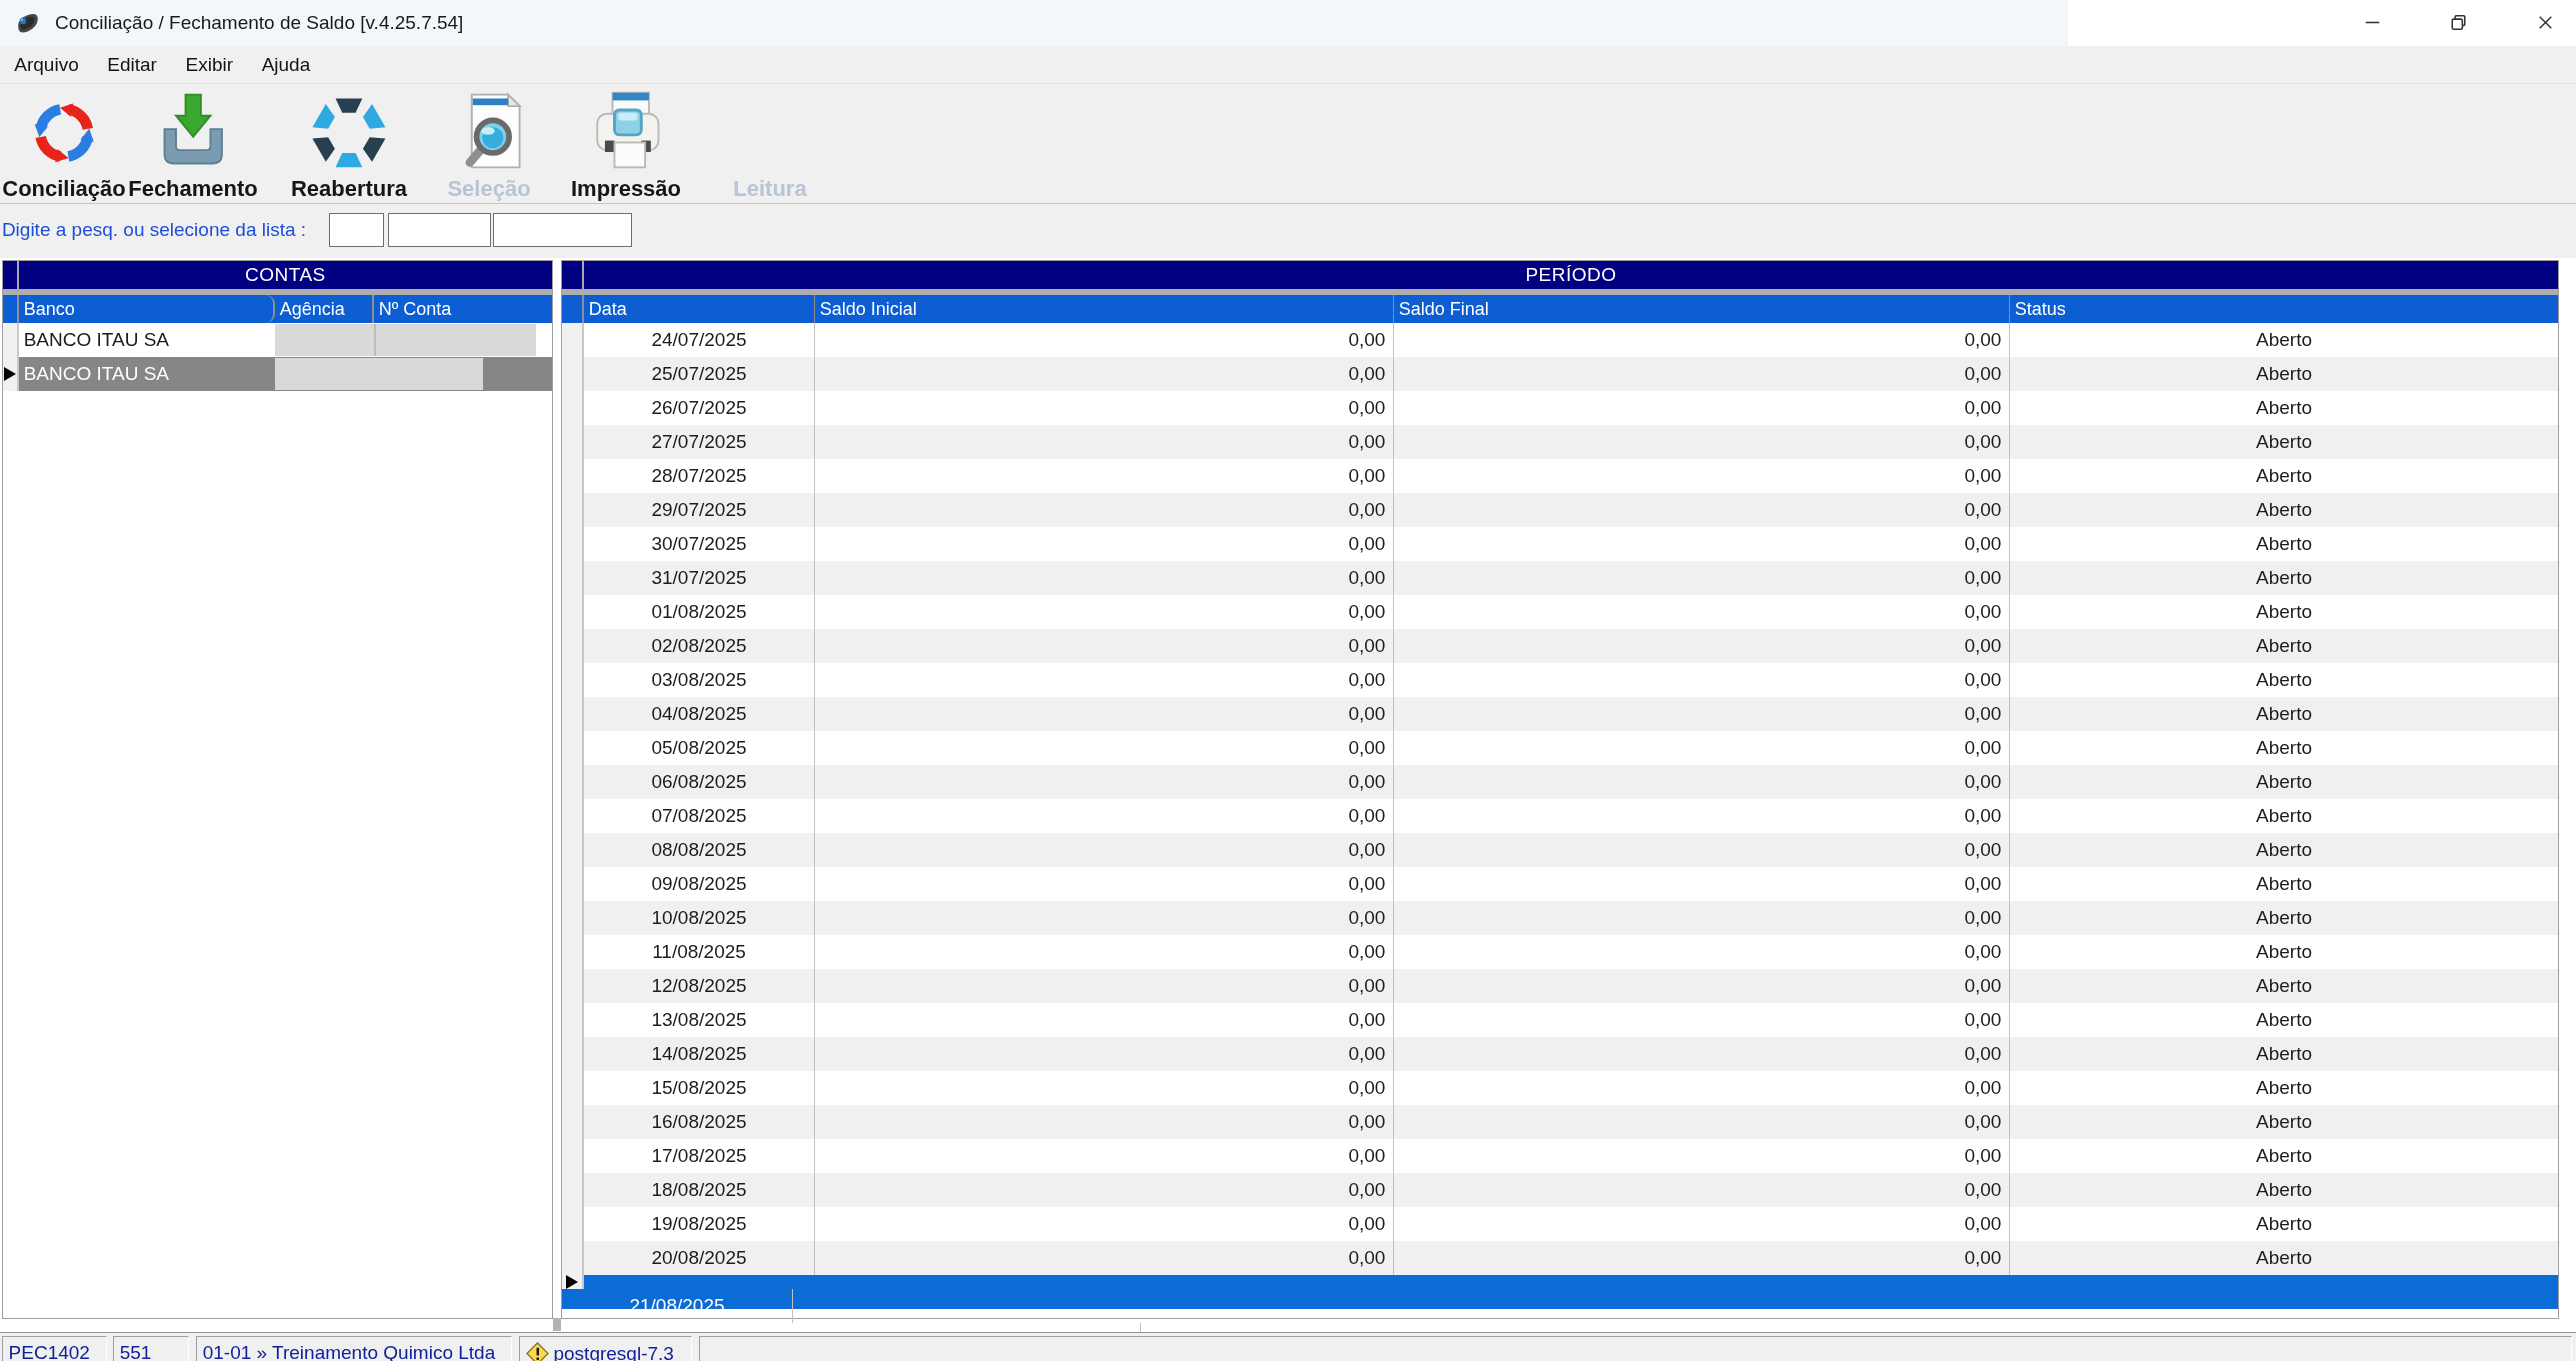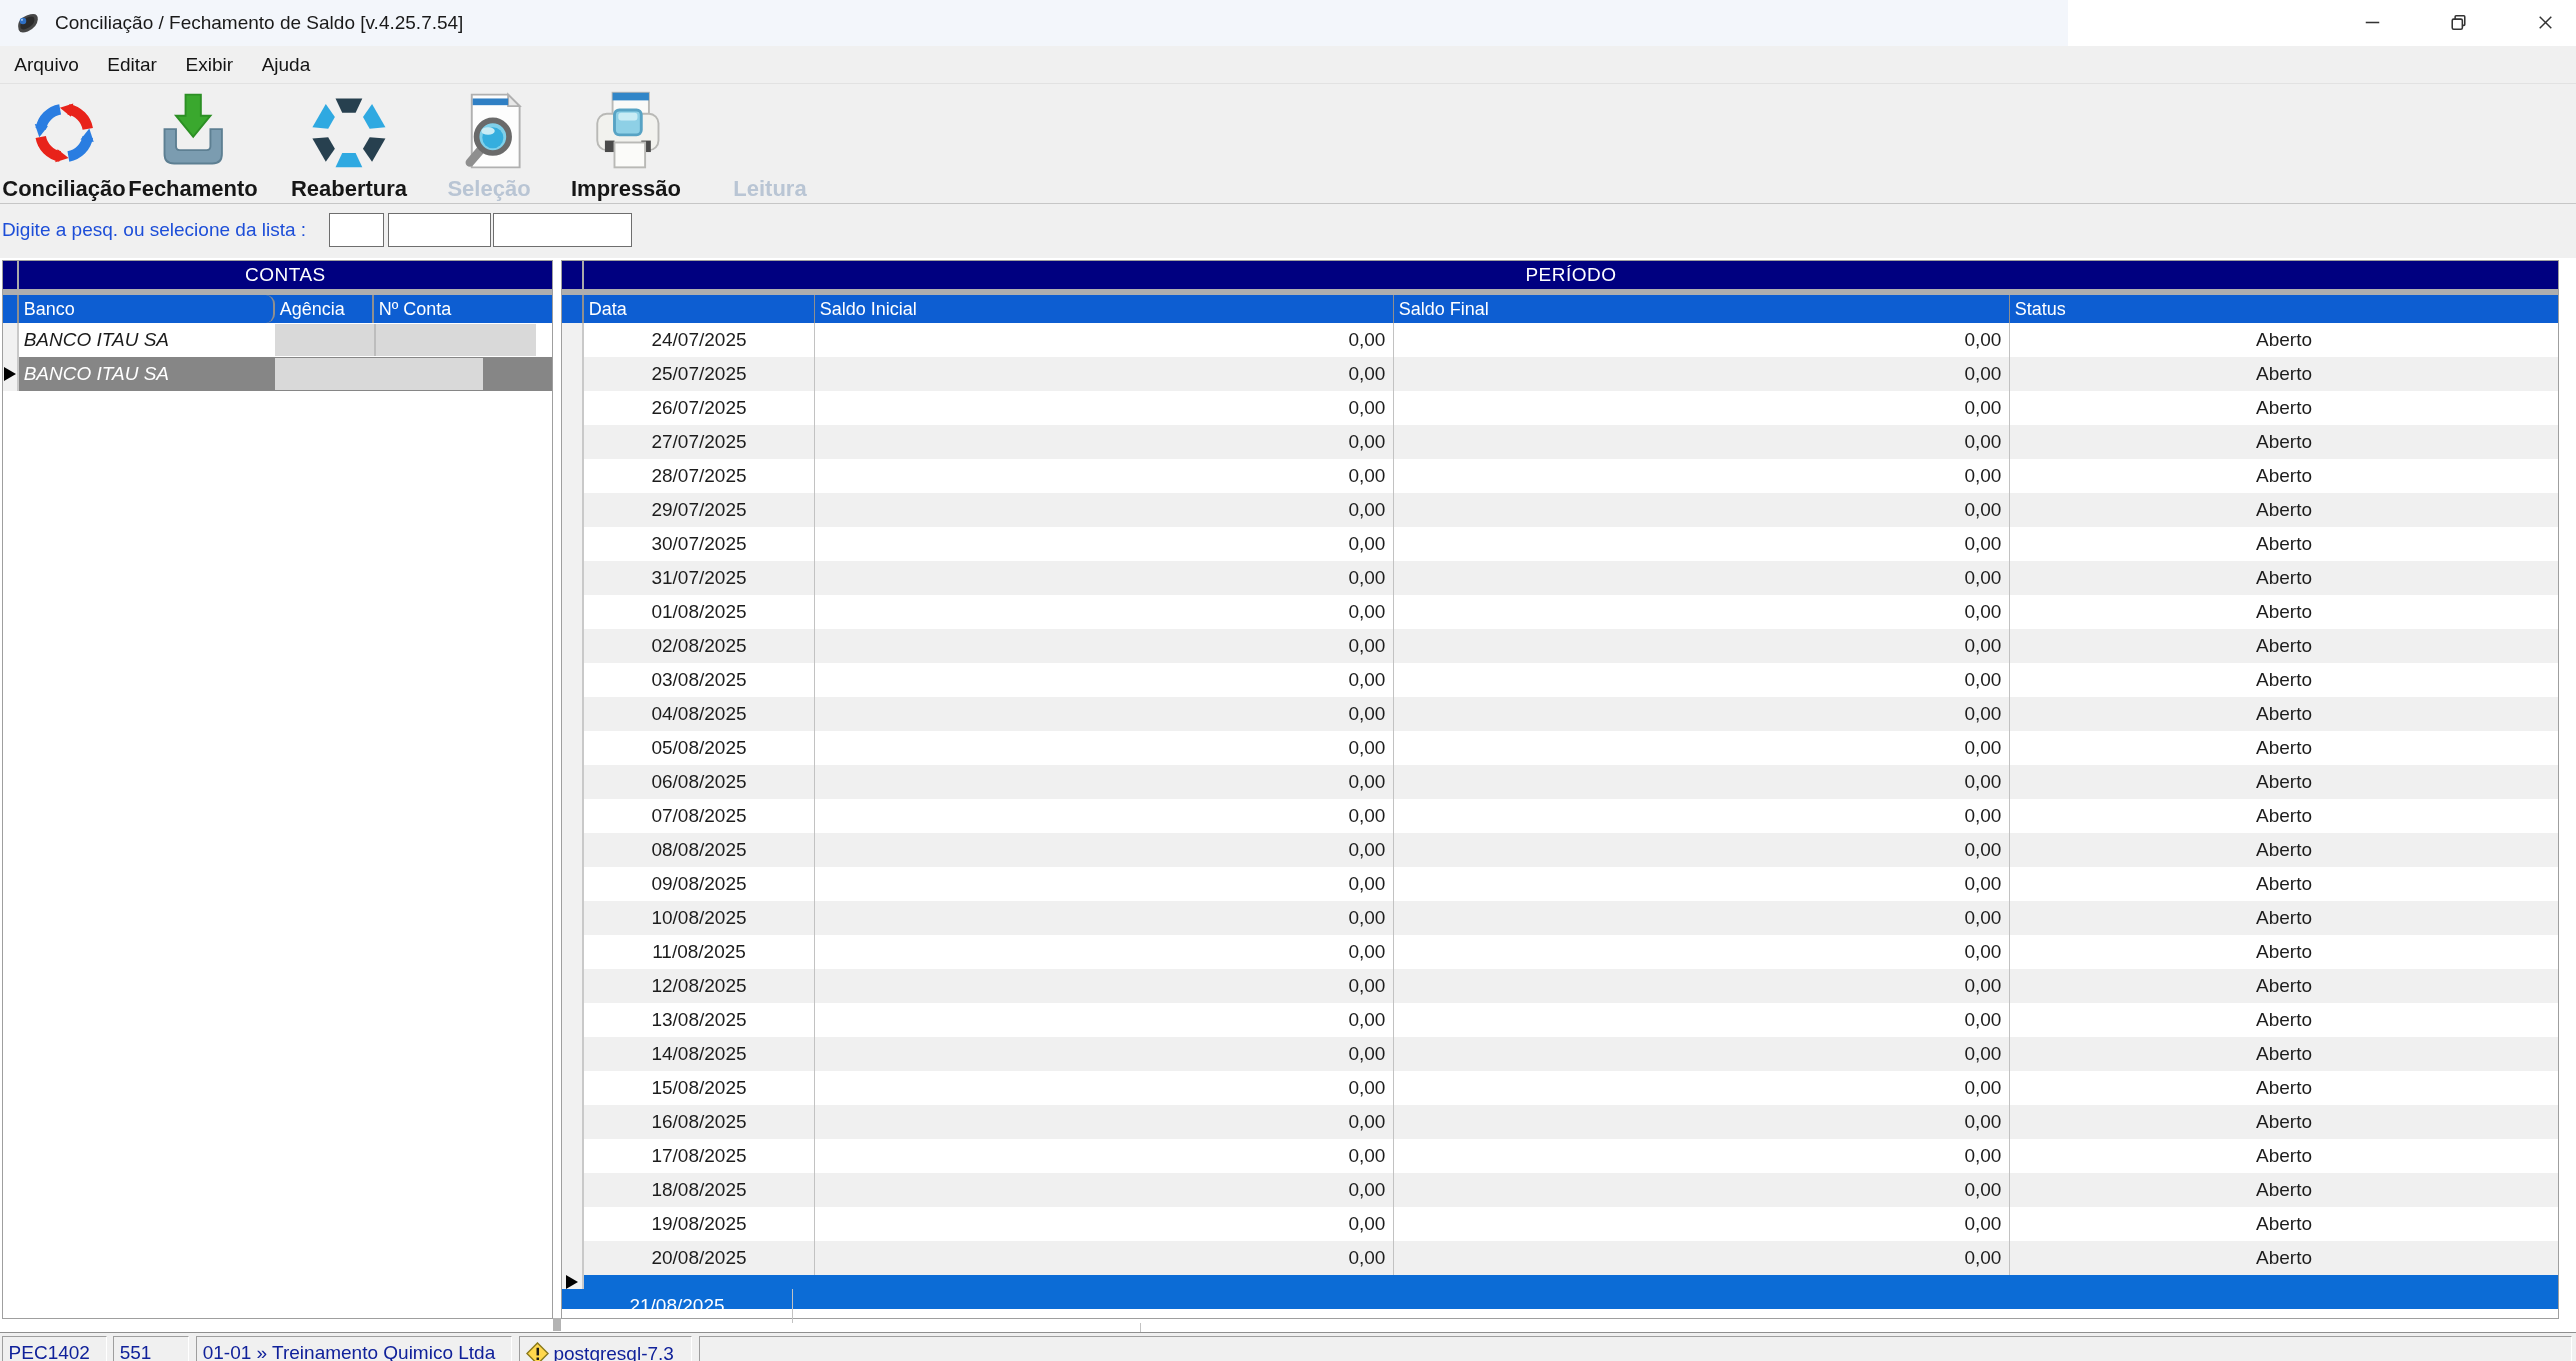--- a/index.html
+++ b/index.html
@@ -49,21 +49,21 @@
   .tri{width:0; height:0; border-left:12.4px solid #000; border-top:7.6px solid transparent; border-bottom:7.6px solid transparent;}
 
   
   .contas{left:1.9px; width:551px; height:1059px;}
   .contas .hgut{width:16px;}
   .contas .hc-banco{width:256px; border-right:2.9px solid #8f8f8f;border-radius:9px;}
   .contas .hc-ag{width:99px; border-right:2.9px solid #8f8f8f;}
   .contas .hc-nc{width:178px; border-right:none;}
   .crow{position:relative; height:34px; font-size:19px;}
   .crow .cgut{position:absolute; left:0; top:0; width:16px; height:34px; background:#f1f1f1; border-right:2.9px solid #c9c9c9; display:flex; align-items:center; justify-content:center;}
-  .crow .cbanco{position:absolute; left:16px; top:0; width:256px; height:34px; line-height:34px; padding-left:4.8px; white-space:nowrap; overflow:hidden;font-style:italic;}
+  .crow .cbanco{position:absolute; left:16px; top:0; width:256px; height:34px; line-height:34px; padding-left:4.8px; white-space:nowrap; overflow:hidden;}
   .crow .dblock{position:absolute; top:1px; height:32px; background:var(--discell);}
   .crow .dsplit{position:absolute; top:0; width:1.9px; height:32px; background:#bdbdbd;}
   .crow1 .dblock{left:272px; width:261px;}
   .crow2{background:var(--rowgray); color:#ffffff;}
   .crow2 .dblock{left:272px; width:208px;}
 
   
   .splittip{position:absolute; left:553px; top:1318px; width:7.6px; height:13.3px; background:#b3b3b3;}
 
   

